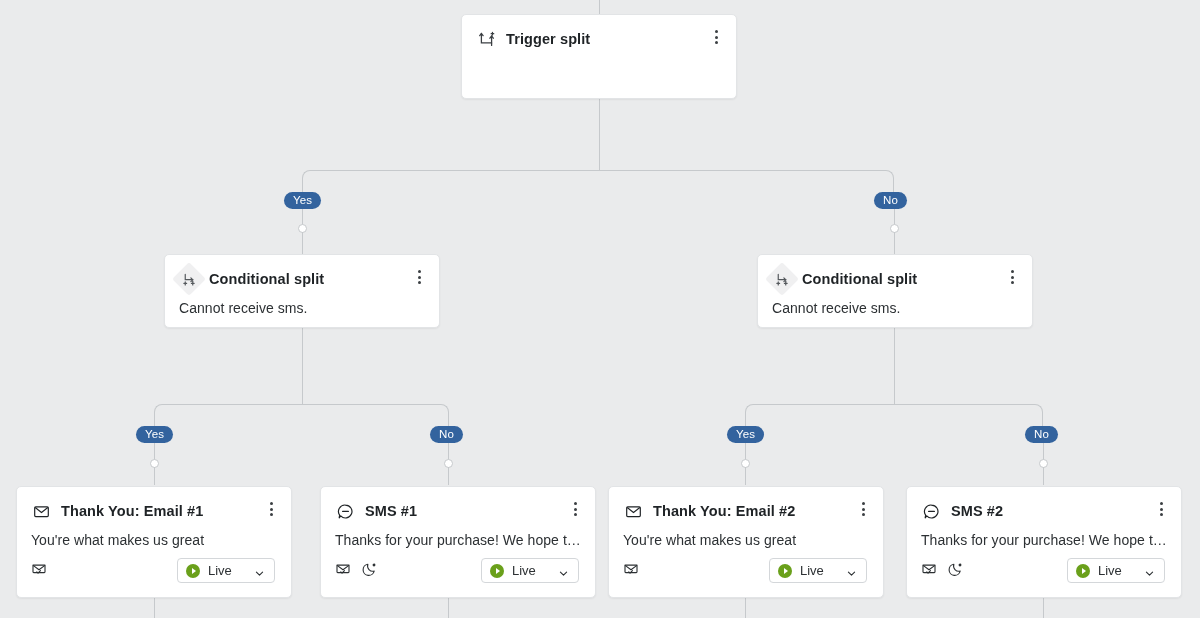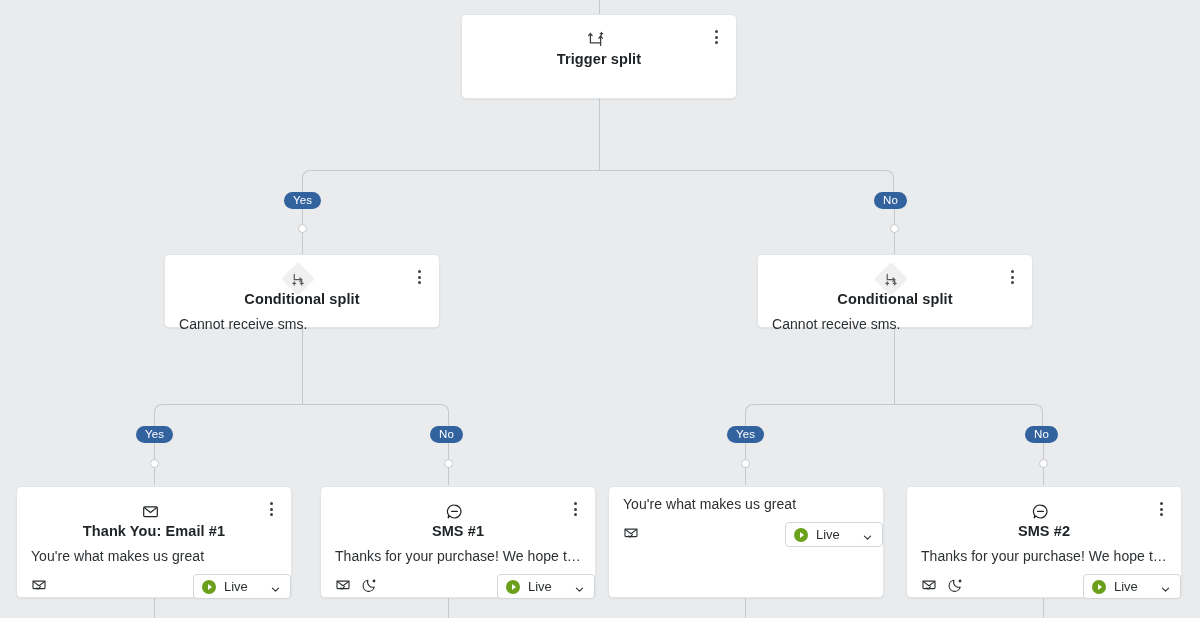--- a/index.html
+++ b/index.html
@@ -51,21 +51,20 @@
     background: #ffffff;
     border: 1px solid #e2e4e6;
     border-radius: 5px;
     box-shadow: 0 1px 2px rgba(0,0,0,.06);
   }
   .card-head {
     display: flex;
     align-items: center;
     padding: 12px 12px 0 12px;
     position: relative;
-    flex-direction: column;
   }
   .card-icon {
     width: 24px; height: 24px;
     display: flex; align-items: center; justify-content: center;
     flex: 0 0 24px;
     margin-right: 8px;
   }
   .card-icon.diamond {
     background: #f0f0f1;
     transform: rotate(45deg);
@@ -97,21 +96,21 @@
     font-size: 14px;
     color: #2c3033;
     white-space: nowrap;
     overflow: hidden;
     text-overflow: ellipsis;
     letter-spacing: .05px;
   }
   .card-foot {
     display: flex;
     align-items: center;
-    padding: 10px 0 12px 14px;
+    padding: 10px 16px 12px 14px;
     gap: 10px;
   }
   .foot-icons { display: flex; align-items: center; gap: 11px; }
   .spacer { flex: 1 1 auto; }
 
   .status-pill {
     display: inline-flex;
     align-items: center;
     gap: 8px;
     height: 25px;
@@ -333,20 +332,34 @@
         <span class="chev">
           <svg width="11" height="11" viewBox="0 0 16 16" fill="none" stroke="#2c3033" stroke-width="1.6" stroke-linecap="round" stroke-linejoin="round">
               <path d="M3.5 6L8 10.5 12.5 6"></path>
             </svg>
         </span>
       </span>
     </div>
   </div>
 
   <div class="card" style="left:608px; top:486px; width:276px; height:112px;">
+    <div class="card-head">
+      <span class="card-icon">
+        <svg width="17" height="17" viewBox="0 0 20 20" fill="none" stroke="#1f2326" stroke-width="1.4" stroke-linejoin="round">
+          <rect x="2" y="4.5" width="16" height="11.5" rx="1.2"></rect>
+          <path d="M2.6 5.4L10 11.2l7.4-5.8"></path>
+        </svg>
+      </span>
+      <span class="card-title">Thank You: Email #2</span>
+      <span class="kebab">
+          <i></i>
+          <i></i>
+          <i></i>
+        </span>
+    </div>
     <div class="card-body">You're what makes us great</div>
     <div class="card-foot">
       <span class="foot-icons">
         <span>
           <svg width="16" height="16" viewBox="0 0 20 20" fill="none" stroke="#2c3033" stroke-width="1.4" stroke-linejoin="round" stroke-linecap="round">
             <path d="M2.5 5.2h15v8.3a1 1 0 0 1-1 1h-13a1 1 0 0 1-1-1z"></path>
             <path d="M3 5.8L10 11l7-5.2"></path>
             <path d="M7.2 13.6l1.6 1.7 3-3.2"></path>
           </svg>
         </span>

